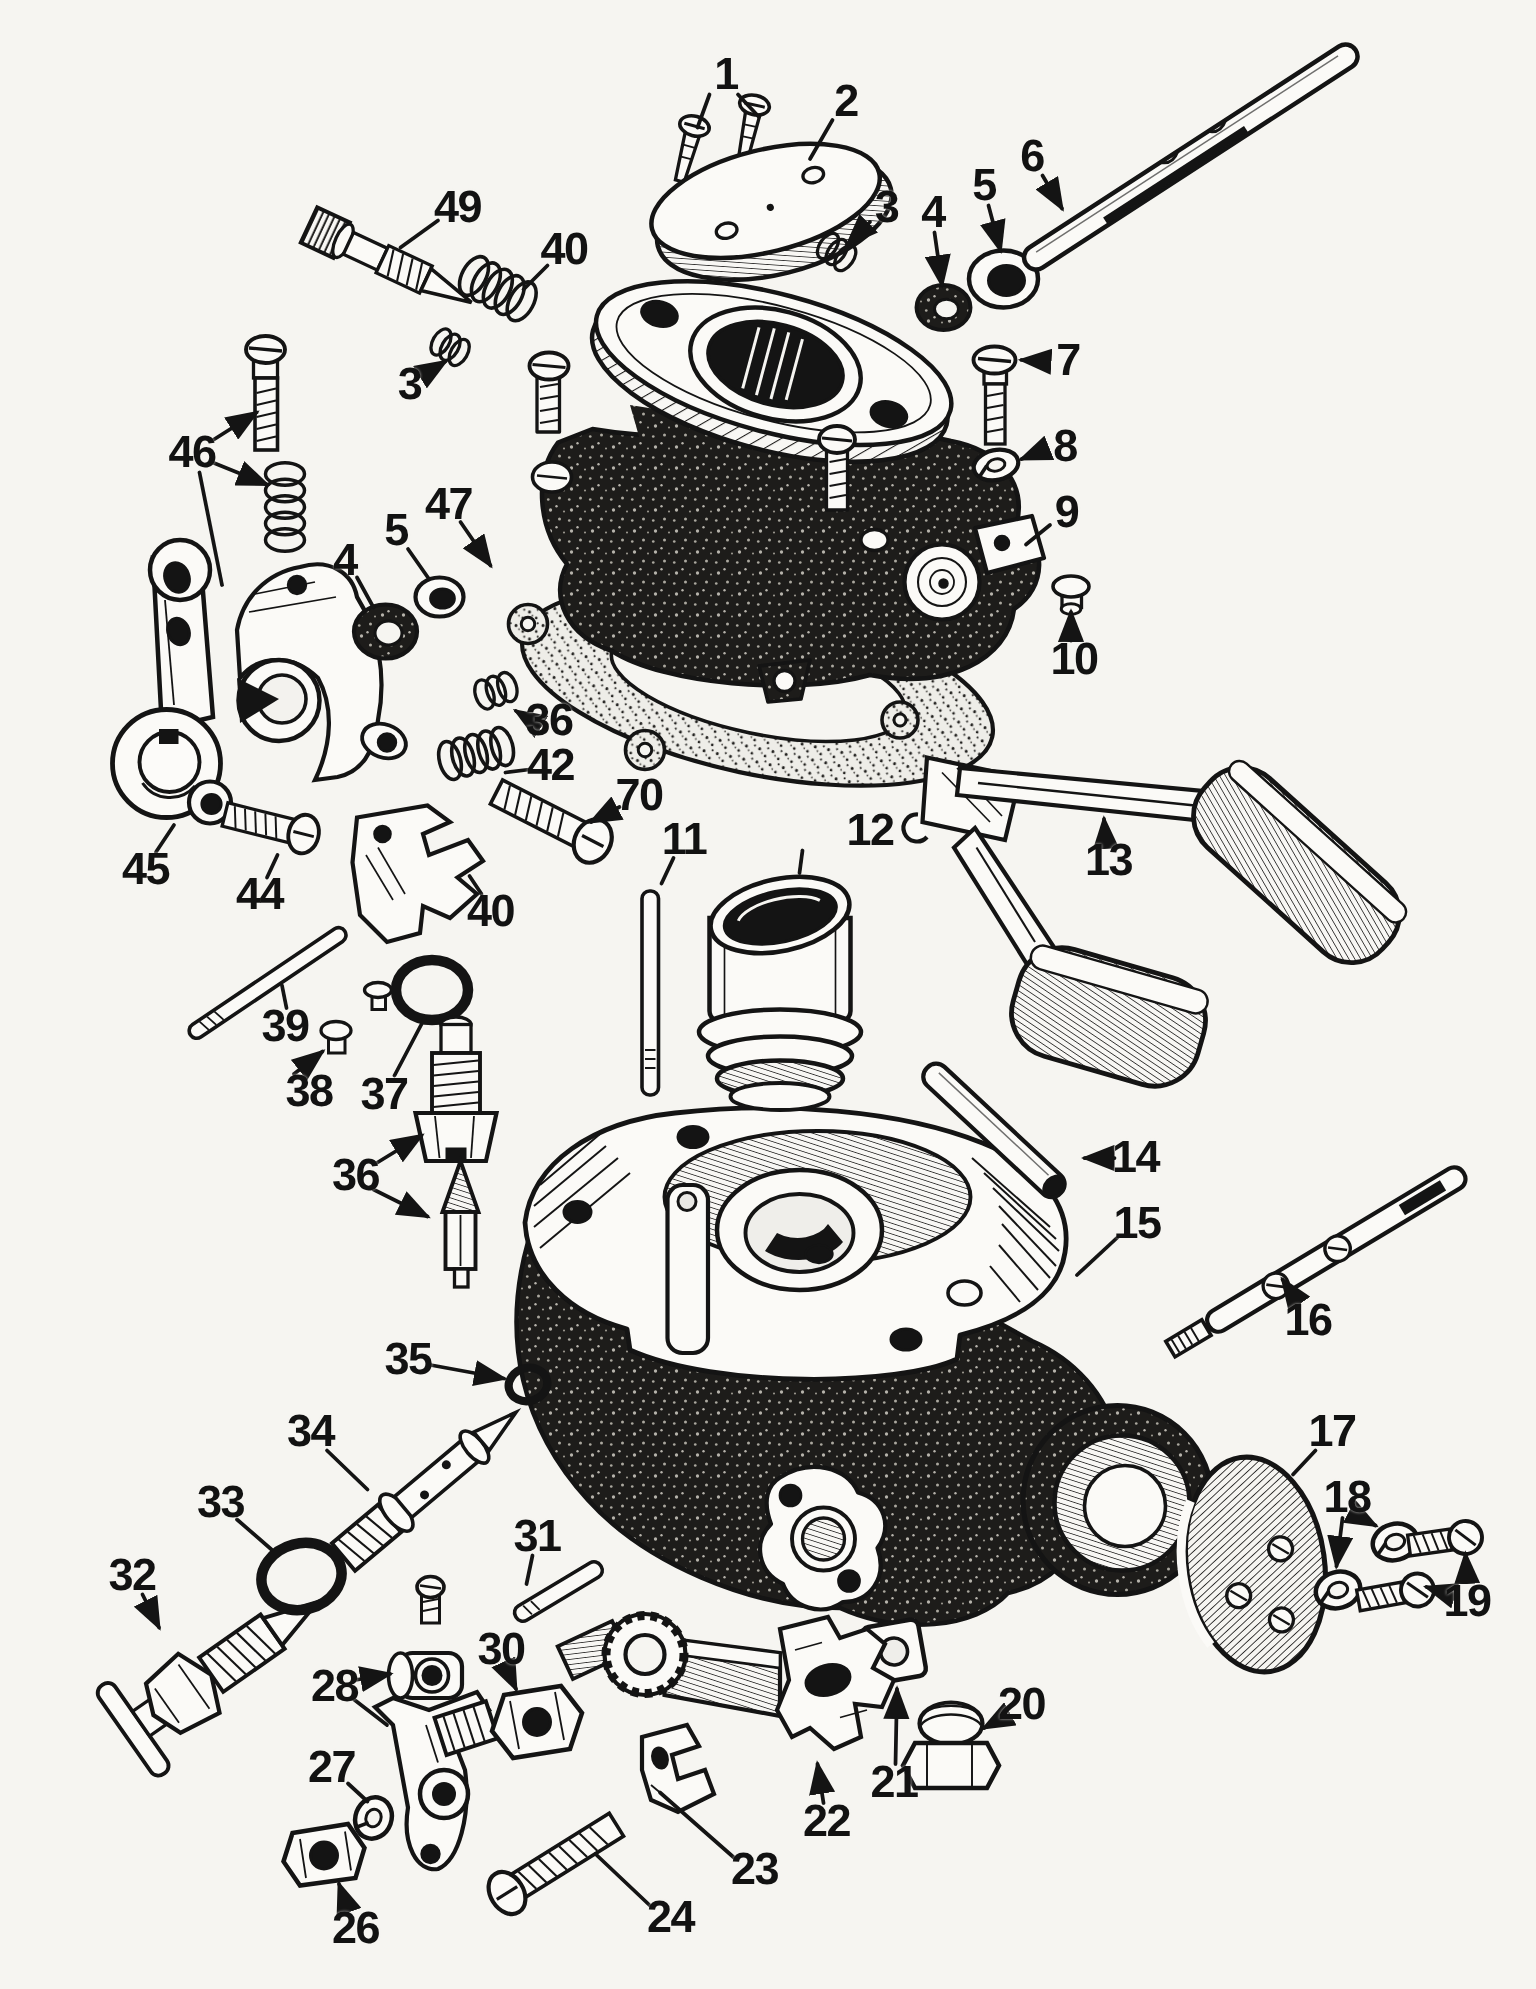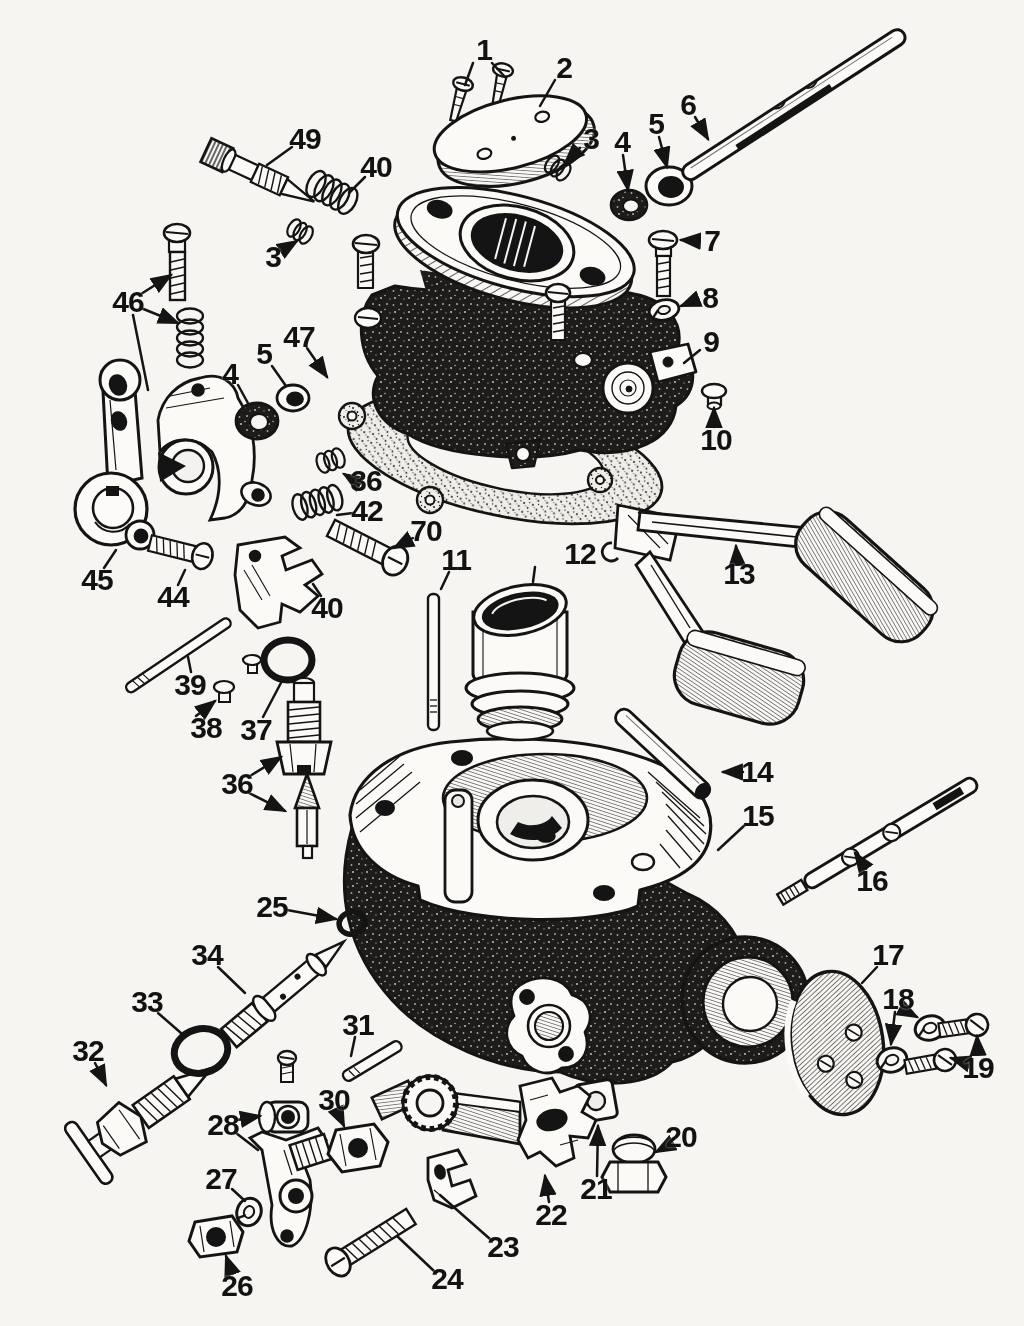--- a/index.html
+++ b/index.html
@@ -741,21 +741,21 @@
       <div class="callout" style="left: 503px; top: 1247px;">23</div>
       <div class="callout" style="left: 447px; top: 1279px;">24</div>
       <div class="callout" style="left: 237px; top: 1286px;">26</div>
       <div class="callout" style="left: 221px; top: 1179px;">27</div>
       <div class="callout" style="left: 223px; top: 1125px;">28</div>
       <div class="callout" style="left: 334px; top: 1100px;">30</div>
       <div class="callout" style="left: 358px; top: 1025px; text-align: center;">31</div>
       <div class="callout" style="left: 88px; top: 1051px;">32</div>
       <div class="callout" style="left: 147px; top: 1002px;">33</div>
       <div class="callout" style="left: 207px; top: 955px;">34</div>
-      <div class="callout" style="left: 272px; top: 907px;">25</div>
+      <div class="callout" style="left: 272px; top: 907px;">35</div>
       <div class="callout" style="left: 237px; top: 784px;">36</div>
       <div class="callout" style="left: 256px; top: 730px;">37</div>
       <div class="callout" style="left: 190px; top: 728px; margin-left: 16px;">38</div>
       <div class="callout" style="left: 190px; top: 685px;">39</div>
       <div class="callout" style="left: 327px; top: 608px;">40</div>
       <div class="callout" style="left: 426px; top: 531px;">70</div>
       <div class="callout" style="left: 367px; top: 511px;">42</div>
       <div class="callout" style="left: 366px; top: 481px;">36</div>
       <div class="callout" style="left: 173px; top: 597px;">44</div>
       <div class="callout" style="left: 97px; top: 580px;">45</div>

